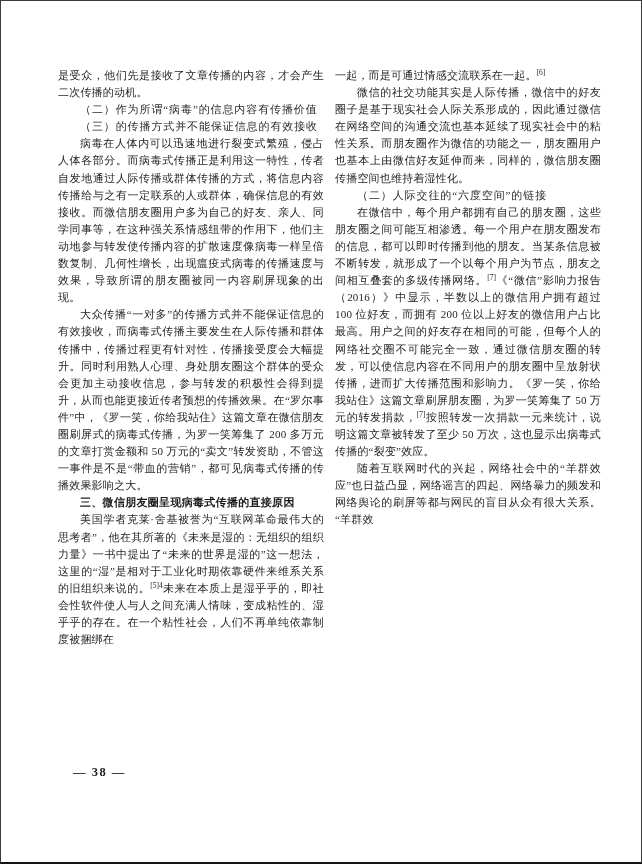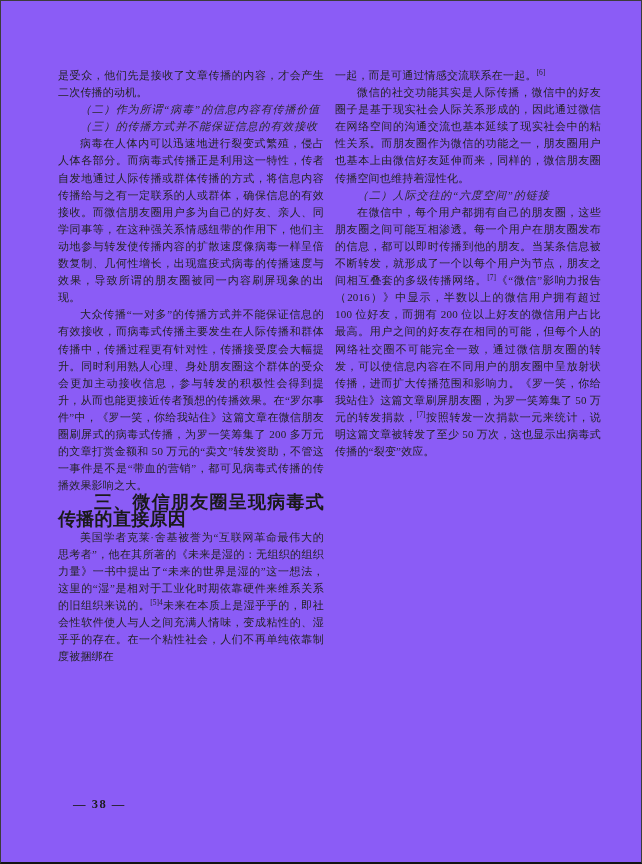--- a/index.html
+++ b/index.html
@@ -4,21 +4,21 @@
 <style>
   html,body{margin:0;padding:0;}
   body{
     width:642px;height:864px;
     background:#e9e9e9;
     font-family:"Liberation Serif","DejaVu Serif",serif;
   }
   .scan-page{
     position:relative;
     width:640px;height:861px;
-    background:#8b5cf6;
+    background:#ffffff;
     border:1px solid #3c3c3c;
     border-bottom:2px solid #141414;
     overflow:hidden;
     box-sizing:content-box;
     color:#242424;
   }
   .columns{
     position:absolute;
     left:57px;top:66px;
     width:544px;
@@ -29,40 +29,39 @@
     width:266px;
     font-size:11px;
     line-height:17.1px;
     text-align:justify;
     text-justify:inter-character;
     letter-spacing:0.2px;
   }
   .col p{margin:0;padding:0;text-indent:2em;}
   .col p.noindent{text-indent:0;}
   .kai{
-    font-style:italic;
     letter-spacing:0.9px;
     color:#2a2a2a;
   }
   .sec{
     font-family:"Liberation Sans","DejaVu Sans",sans-serif;
     font-weight:bold;
-    font-size:18px;
+    font-size:11px;
     letter-spacing:0.3px;
     color:#1a1a1a;
   }
   .sup{
     font-size:7.5px;
     line-height:0;
     vertical-align:4px;
     letter-spacing:0;
   }
   .pageno{
     position:absolute;
-    left:72px;top:796px;
+    left:72px;top:764px;
     font-size:12.5px;
     font-weight:bold;
     letter-spacing:1.5px;
     color:#1d1d1d;
   }
 </style>
 </head>
 <body>
 
 <div class="scan-page">
@@ -76,18 +75,19 @@
       <p>大众传播“一对多”的传播方式并不能保证信息的有效接收，而病毒式传播主要发生在人际传播和群体传播中，传播过程更有针对性，传播接受度会大幅提升。同时利用熟人心理、身处朋友圈这个群体的受众会更加主动接收信息，参与转发的积极性会得到提升，从而也能更接近传者预想的传播效果。在“罗尔事件”中，《罗一笑，你给我站住》这篇文章在微信朋友圈刷屏式的病毒式传播，为罗一笑筹集了 200 多万元的文章打赏金额和 50 万元的“卖文”转发资助，不管这一事件是不是“带血的营销”，都可见病毒式传播的传播效果影响之大。</p>
       <p class="sec">三、微信朋友圈呈现病毒式传播的直接原因</p>
       <p><span>美国学者克莱·舍基被誉为“互联网革命最伟大的思考者”，他在其所著的《未来是湿的：无组织的组织力量》一书中提出了“未来的世界是湿的”这一想法，这里的“湿”是相对于工业化时期依靠硬件来维系关系的旧组织来说的。</span><sup class="sup">[5]4</sup><span>未来在本质上是湿乎乎的，即社会性软件使人与人之间充满人情味，变成粘性的、湿乎乎的存在。在一个粘性社会，人们不再单纯依靠制度被捆绑在</span></p>
     </div>
 
     <div class="col">
       <p class="noindent"><span>一起，而是可通过情感交流联系在一起。</span><sup class="sup">[6]</sup></p>
       <p>微信的社交功能其实是人际传播，微信中的好友圈子是基于现实社会人际关系形成的，因此通过微信在网络空间的沟通交流也基本延续了现实社会中的粘性关系。而朋友圈作为微信的功能之一，朋友圈用户也基本上由微信好友延伸而来，同样的，微信朋友圈传播空间也维持着湿性化。</p>
       <p class="kai">（二）人际交往的“六度空间”的链接</p>
       <p><span>在微信中，每个用户都拥有自己的朋友圈，这些朋友圈之间可能互相渗透。每一个用户在朋友圈发布的信息，都可以即时传播到他的朋友。当某条信息被不断转发，就形成了一个以每个用户为节点，朋友之间相互叠套的多级传播网络。</span><sup class="sup">[7]</sup><span>《“微信”影响力报告（2016）》中显示，半数以上的微信用户拥有超过 100 位好友，而拥有 200 位以上好友的微信用户占比最高。用户之间的好友存在相同的可能，但每个人的网络社交圈不可能完全一致，通过微信朋友圈的转发，可以使信息内容在不同用户的朋友圈中呈放射状传播，进而扩大传播范围和影响力。《罗一笑，你给我站住》这篇文章刷屏朋友圈，为罗一笑筹集了 50 万元的转发捐款，</span><sup class="sup">[7]</sup><span>按照转发一次捐款一元来统计，说明这篇文章被转发了至少 50 万次，这也显示出病毒式传播的“裂变”效应。</span></p>
+      <p>随着互联网时代的兴起，网络社会中的“羊群效应”也日益凸显，网络谣言的四起、网络暴力的频发和网络舆论的刷屏等都与网民的盲目从众有很大关系。“羊群效</p>
     </div>
 
   </div>
 
   <div class="pageno">— 38 —</div>
 </div>
 
 </body></html>

